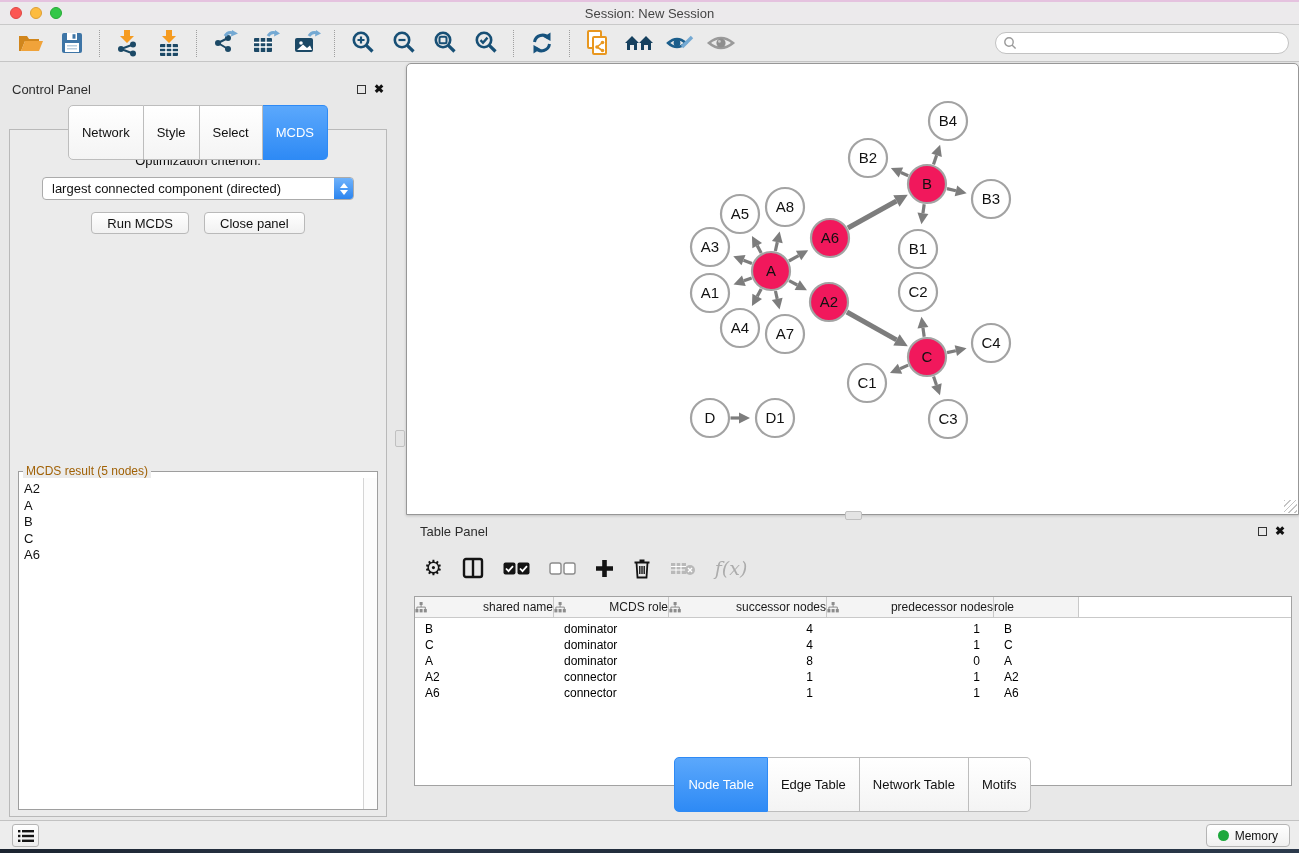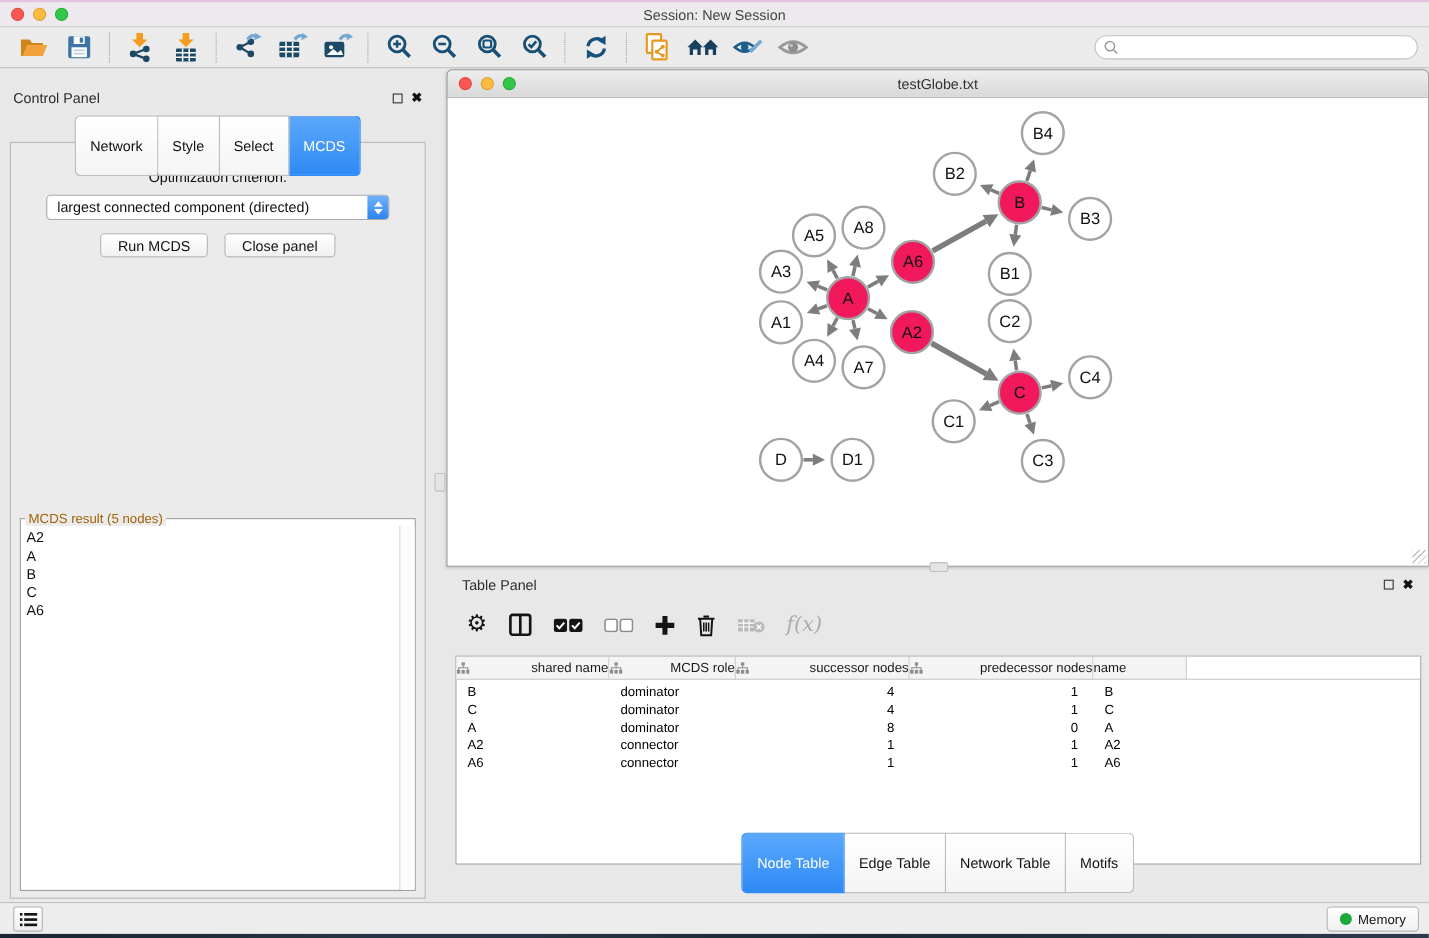--- a/index.html
+++ b/index.html
@@ -302,28 +302,20 @@
           <div class="result-item">B</div>
           <div class="result-item">C</div>
           <div class="result-item">A6</div>
         </div>
       <div class="scroll-track"></div>
     </fieldset>
   </div>
 </div>
 
 <div class="netwin">
-  <div class="nw-titlebar">
-    <div class="lights">
-      <div class="light red"></div>
-      <div class="light yellow"></div>
-      <div class="light green"></div>
-    </div>
-    <div class="nw-title">testGlobe.txt</div>
-  </div>
   <div class="nw-canvas">
     <svg id="graph-svg" width="891" height="426" viewBox="0 0 891 426">
         <g>
           <line x1="354.20567508834534" y1="163.9910800011511" x2="350.1997900887594" y2="156.62542048578345" stroke="#7D7D7D" stroke-width="3.2"></line>
           <polygon points="344.9442986727496,146.96209755957184 355.03145155186525,153.99767477777854 345.3681286256536,159.25316619378836" fill="#7D7D7D"></polygon>
           <line x1="368.3807860155114" y1="161.97354964337663" x2="370.3069123630044" y2="153.16840062626542" stroke="#7D7D7D" stroke-width="3.2"></line>
           <polygon points="372.65757802986417,142.42250043490654 375.67986245868383,154.3437334596953 364.933962267325,151.99306779283555" fill="#7D7D7D"></polygon>
           <line x1="344.9233979902036" y1="174.49445166827684" x2="336.5003742611059" y2="171.18047511912363" stroke="#7D7D7D" stroke-width="3.2"></line>
           <polygon points="326.26414879243464,167.15310772161362 338.5140579598609,166.062362384788 334.4866905623509,176.29858785345925" fill="#7D7D7D"></polygon>
           <line x1="344.7158413388725" y1="188.95494246794763" x2="336.8648639902727" y2="191.7864424953115" stroke="#7D7D7D" stroke-width="3.2"></line>
@@ -545,21 +537,21 @@
           <svg width="12" height="11" viewBox="0 0 12 11">
             <rect x="4.6" y="0" width="3" height="3" fill="#8C8C8C"></rect>
             <rect x="0.4" y="7" width="3" height="3.4" fill="#8C8C8C"></rect>
             <rect x="4.6" y="7" width="3" height="3.4" fill="#8C8C8C"></rect>
             <rect x="8.8" y="7" width="3" height="3.4" fill="#8C8C8C"></rect>
             <path d="M6.1 3v2.1M1.9 7V5.1h8.4V7" stroke="#8C8C8C" fill="none"></path>
           </svg>
           <span>predecessor nodes</span>
         </div>
         <div class="th" style="width: 85px;">
-          <span>name</span>
+          <span>role</span>
         </div>
         <div class="th filler"></div>
       </div>
     <div class="tbody" id="table-body">
         <div class="tr">
           <div class="td" style="width: 139px;">B</div>
           <div class="td" style="width: 115px;">dominator</div>
           <div class="td num" style="width: 158px;">4</div>
           <div class="td num" style="width: 167px;">1</div>
           <div class="td" style="width: 85px;">B</div>

